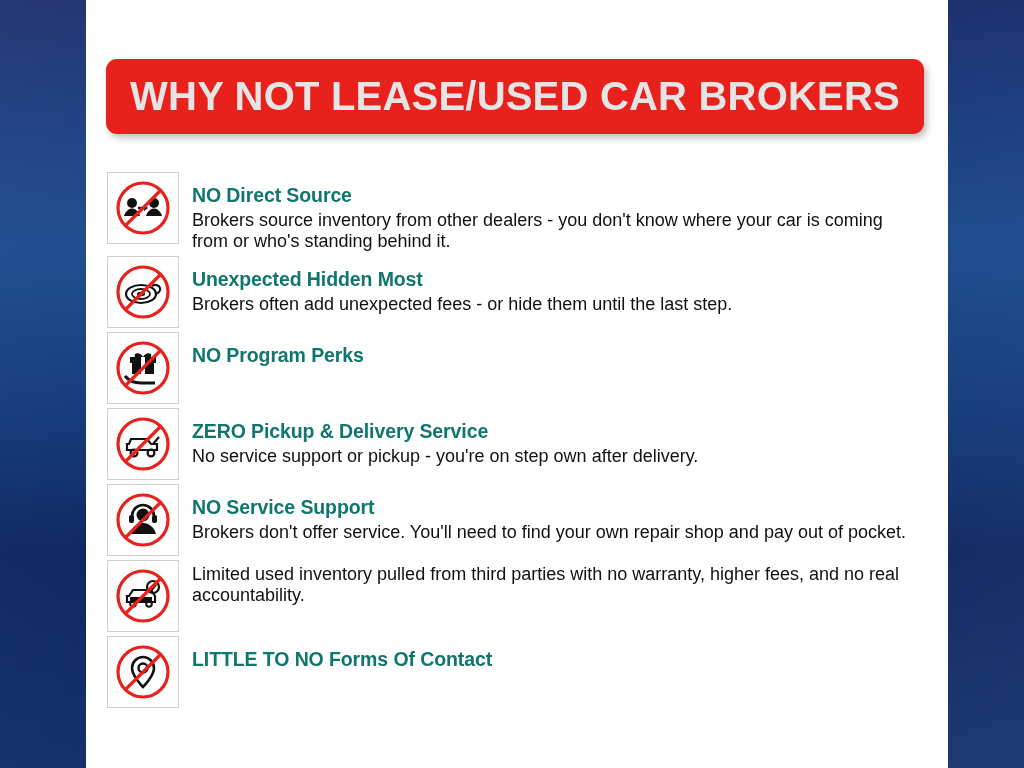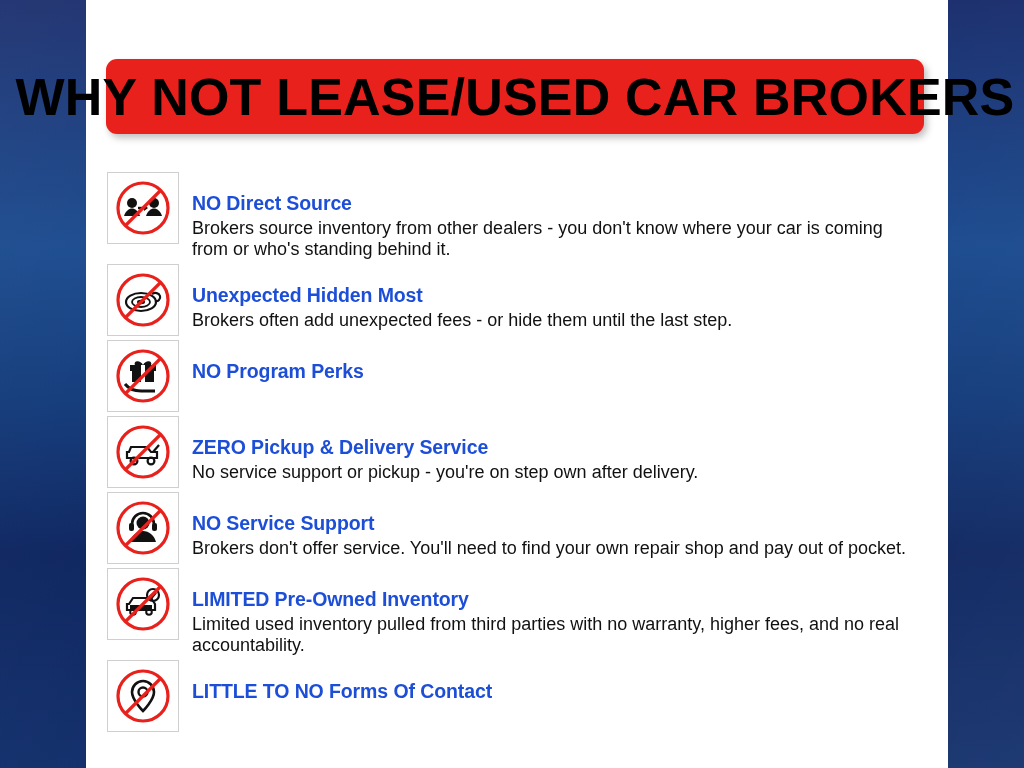--- a/index.html
+++ b/index.html
@@ -44,22 +44,22 @@
     width: 818px;
     height: 75px;
     background: #e8211c;
     border-radius: 11px;
     box-shadow: 3px 4px 7px rgba(0,0,0,0.25);
     display: flex;
     align-items: center;
     justify-content: center;
   }
   .banner-title {
-    color: #000000;
-    font-size: 52px;
+    color: #e5e5e5;
+    font-size: 40px;
     font-weight: bold;
     letter-spacing: 0.2px;
     white-space: nowrap;
   }
   .list {
     position: absolute;
     left: 21px;
     top: 172px;
     width: 830px;
   }
@@ -81,25 +81,25 @@
   }
   .icon-box svg {
     display: block;
   }
   .row-text {
     flex: 1 1 auto;
     padding-left: 13px;
     padding-top: 4px;
   }
   .row-title {
-    color: #1d4ed8;
+    color: #0f766e;
     font-size: 19.5px;
     font-weight: bold;
     line-height: 23px;
-    margin: 16px 0 3px 0;
+    margin: 8px 0 3px 0;
     letter-spacing: -0.1px;
   }
   .row-desc {
     color: #111111;
     font-size: 18px;
     line-height: 21px;
     margin: 0;
     max-width: 716px;
   }
 </style>
@@ -222,21 +222,20 @@
               <rect x="17" y="31" width="22" height="4" fill="#111"></rect>
               <circle cx="20" cy="38" r="2.8" fill="none" stroke="#111" stroke-width="2"></circle>
               <circle cx="36" cy="38" r="2.8" fill="none" stroke="#111" stroke-width="2"></circle>
               <circle cx="40" cy="21" r="6" fill="none" stroke="#111" stroke-width="2.2"></circle>
               <path d="M37 21l2.2 2.4L43 18.6" fill="none" stroke="#111" stroke-width="2.2"></path>
               <line x1="12" y1="48" x2="48" y2="12" stroke="#e8211c" stroke-width="3.2"></line>
             </g>
           </svg>
         </div>
         <div class="row-text">
-          <p class="row-title">LIMITED Pre-Owned Inventory</p>
           <p class="row-desc">Limited used inventory pulled from third parties with no warranty, higher fees, and no real accountability.</p>
         </div>
       </div>
 
       <div class="row">
         <div class="icon-box">
           <svg width="60" height="60" viewBox="0 0 60 60" aria-hidden="true">
             <g>
               <circle cx="30" cy="30" r="25" fill="none" stroke="#e8211c" stroke-width="3.2"></circle>
               <path d="M30 15c-6 0-11 5-11 11 0 8 11 19 11 19s11-11 11-19c0-6-5-11-11-11z" fill="none" stroke="#111" stroke-width="2.6"></path>

